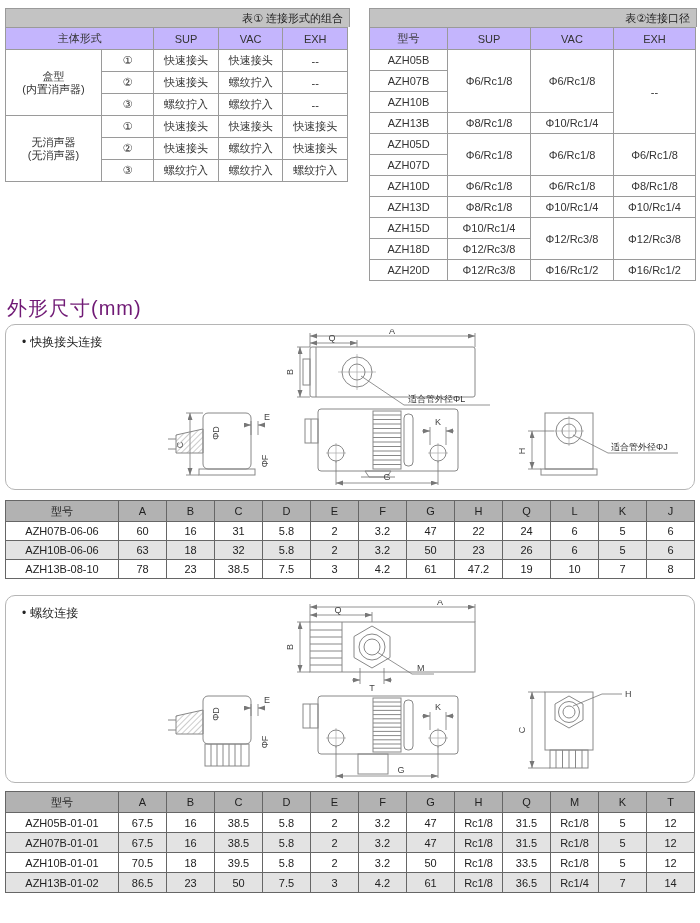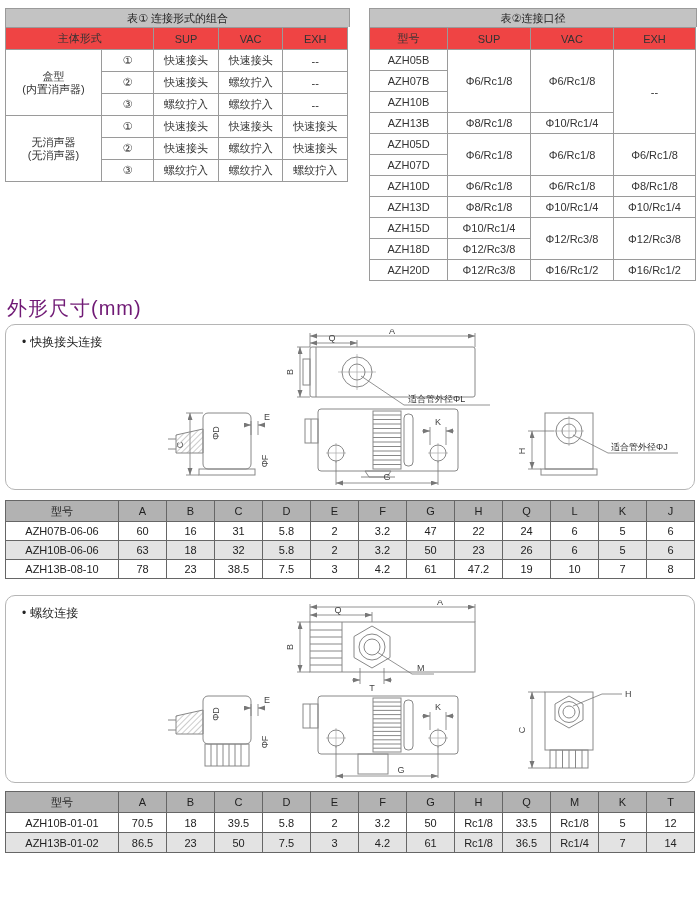--- a/index.html
+++ b/index.html
@@ -7,28 +7,28 @@
     width:700px; height:923px; overflow:hidden; position:relative;
     font-family:"Liberation Sans","DejaVu Sans",sans-serif; color:#333;
   }
   .page { padding:8px 5px 0 5px; }
 
   
   .top-tables { display:flex; gap:19px; align-items:flex-start; }
   .tbl { font-size:11px; }
   .tbl-title {
     background:#c3c3c3; border:1px solid #9a9a9a; border-bottom:none;
-    padding:2px 6px 1px 6px; color:#222; font-size:11px; text-align:center;
+    padding:2px 6px 1px 6px; color:#222; font-size:11px; text-align:right;
   }
   table.ctable { border-collapse:collapse; table-layout:fixed; }
   table.ctable th, table.ctable td {
     border:1px solid #9a9a9a; text-align:center; vertical-align:middle;
     padding:0 2px; font-weight:normal; color:#333;
   }
-  table.ctable thead th { background:#ef4444; height:21px; }
+  table.ctable thead th { background:#c4b5fd; height:21px; }
   #table1 table td { height:21px; }
   #table2 table td { height:20px; }
   .group-cell div { line-height:13px; }
 
   
   .dim-heading { font-size:20px; font-weight:500; color:#701a75; margin:14px 0 0 2px; letter-spacing:1px; }
   .dim-sub     { font-size:14px; font-weight:400; color:#222; margin:4px 0 6px 2px; }
 
   
   .draw-box {
@@ -494,20 +494,50 @@
           <th>G</th>
           <th>H</th>
           <th>Q</th>
           <th>M</th>
           <th>K</th>
           <th>T</th>
         </tr>
     </thead>
     <tbody>
         <tr>
+          <td class="model-col">AZH05B-01-01</td>
+          <td>67.5</td>
+          <td>16</td>
+          <td>38.5</td>
+          <td>5.8</td>
+          <td>2</td>
+          <td>3.2</td>
+          <td>47</td>
+          <td>Rc1/8</td>
+          <td>31.5</td>
+          <td>Rc1/8</td>
+          <td>5</td>
+          <td>12</td>
+        </tr>
+        <tr>
+          <td class="model-col">AZH07B-01-01</td>
+          <td>67.5</td>
+          <td>16</td>
+          <td>38.5</td>
+          <td>5.8</td>
+          <td>2</td>
+          <td>3.2</td>
+          <td>47</td>
+          <td>Rc1/8</td>
+          <td>31.5</td>
+          <td>Rc1/8</td>
+          <td>5</td>
+          <td>12</td>
+        </tr>
+        <tr>
           <td class="model-col">AZH10B-01-01</td>
           <td>70.5</td>
           <td>18</td>
           <td>39.5</td>
           <td>5.8</td>
           <td>2</td>
           <td>3.2</td>
           <td>50</td>
           <td>Rc1/8</td>
           <td>33.5</td>

